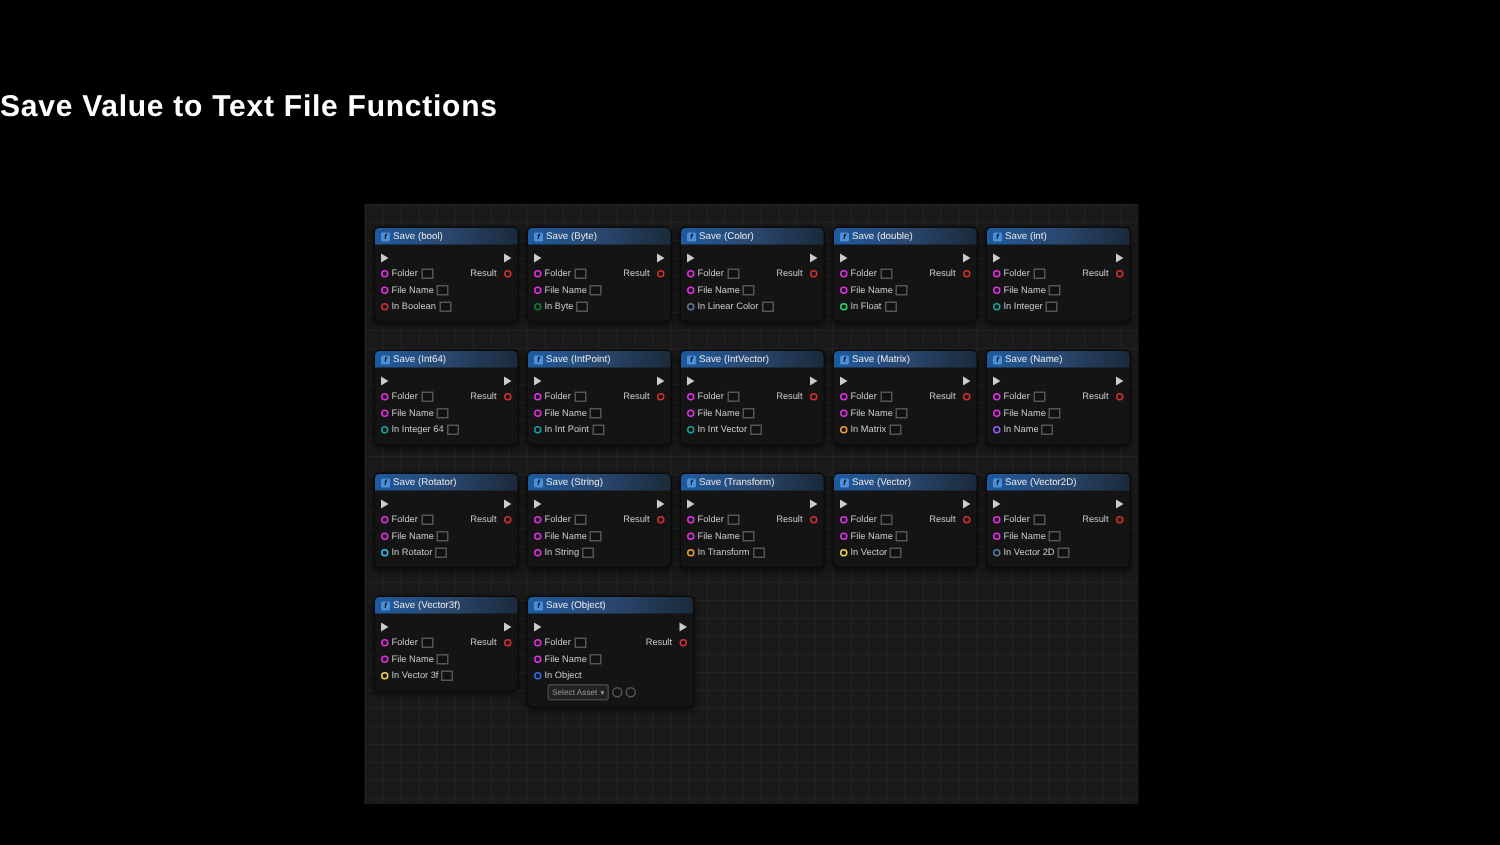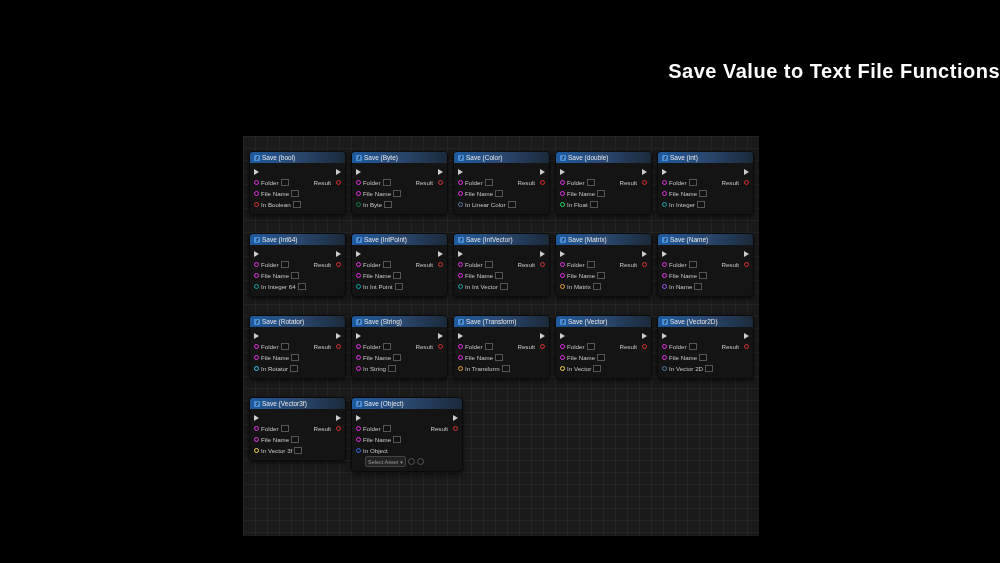--- a/index.html
+++ b/index.html
@@ -6,21 +6,21 @@
     margin: 0;
     padding: 0;
     width: 1000px;
     height: 563px;
     background: #000;
     font-family: "Segoe UI", "Helvetica Neue", Arial, sans-serif;
     color: #fff;
     overflow: hidden;
   }
   .title {
-    text-align: right;
+    text-align: left;
     font-size: 20px;
     font-weight: 600;
     letter-spacing: 0.5px;
     padding-top: 60px;
     padding-bottom: 20px;
   }
   .graph-area {
     position: absolute;
     left: 242px;
     top: 135px;

